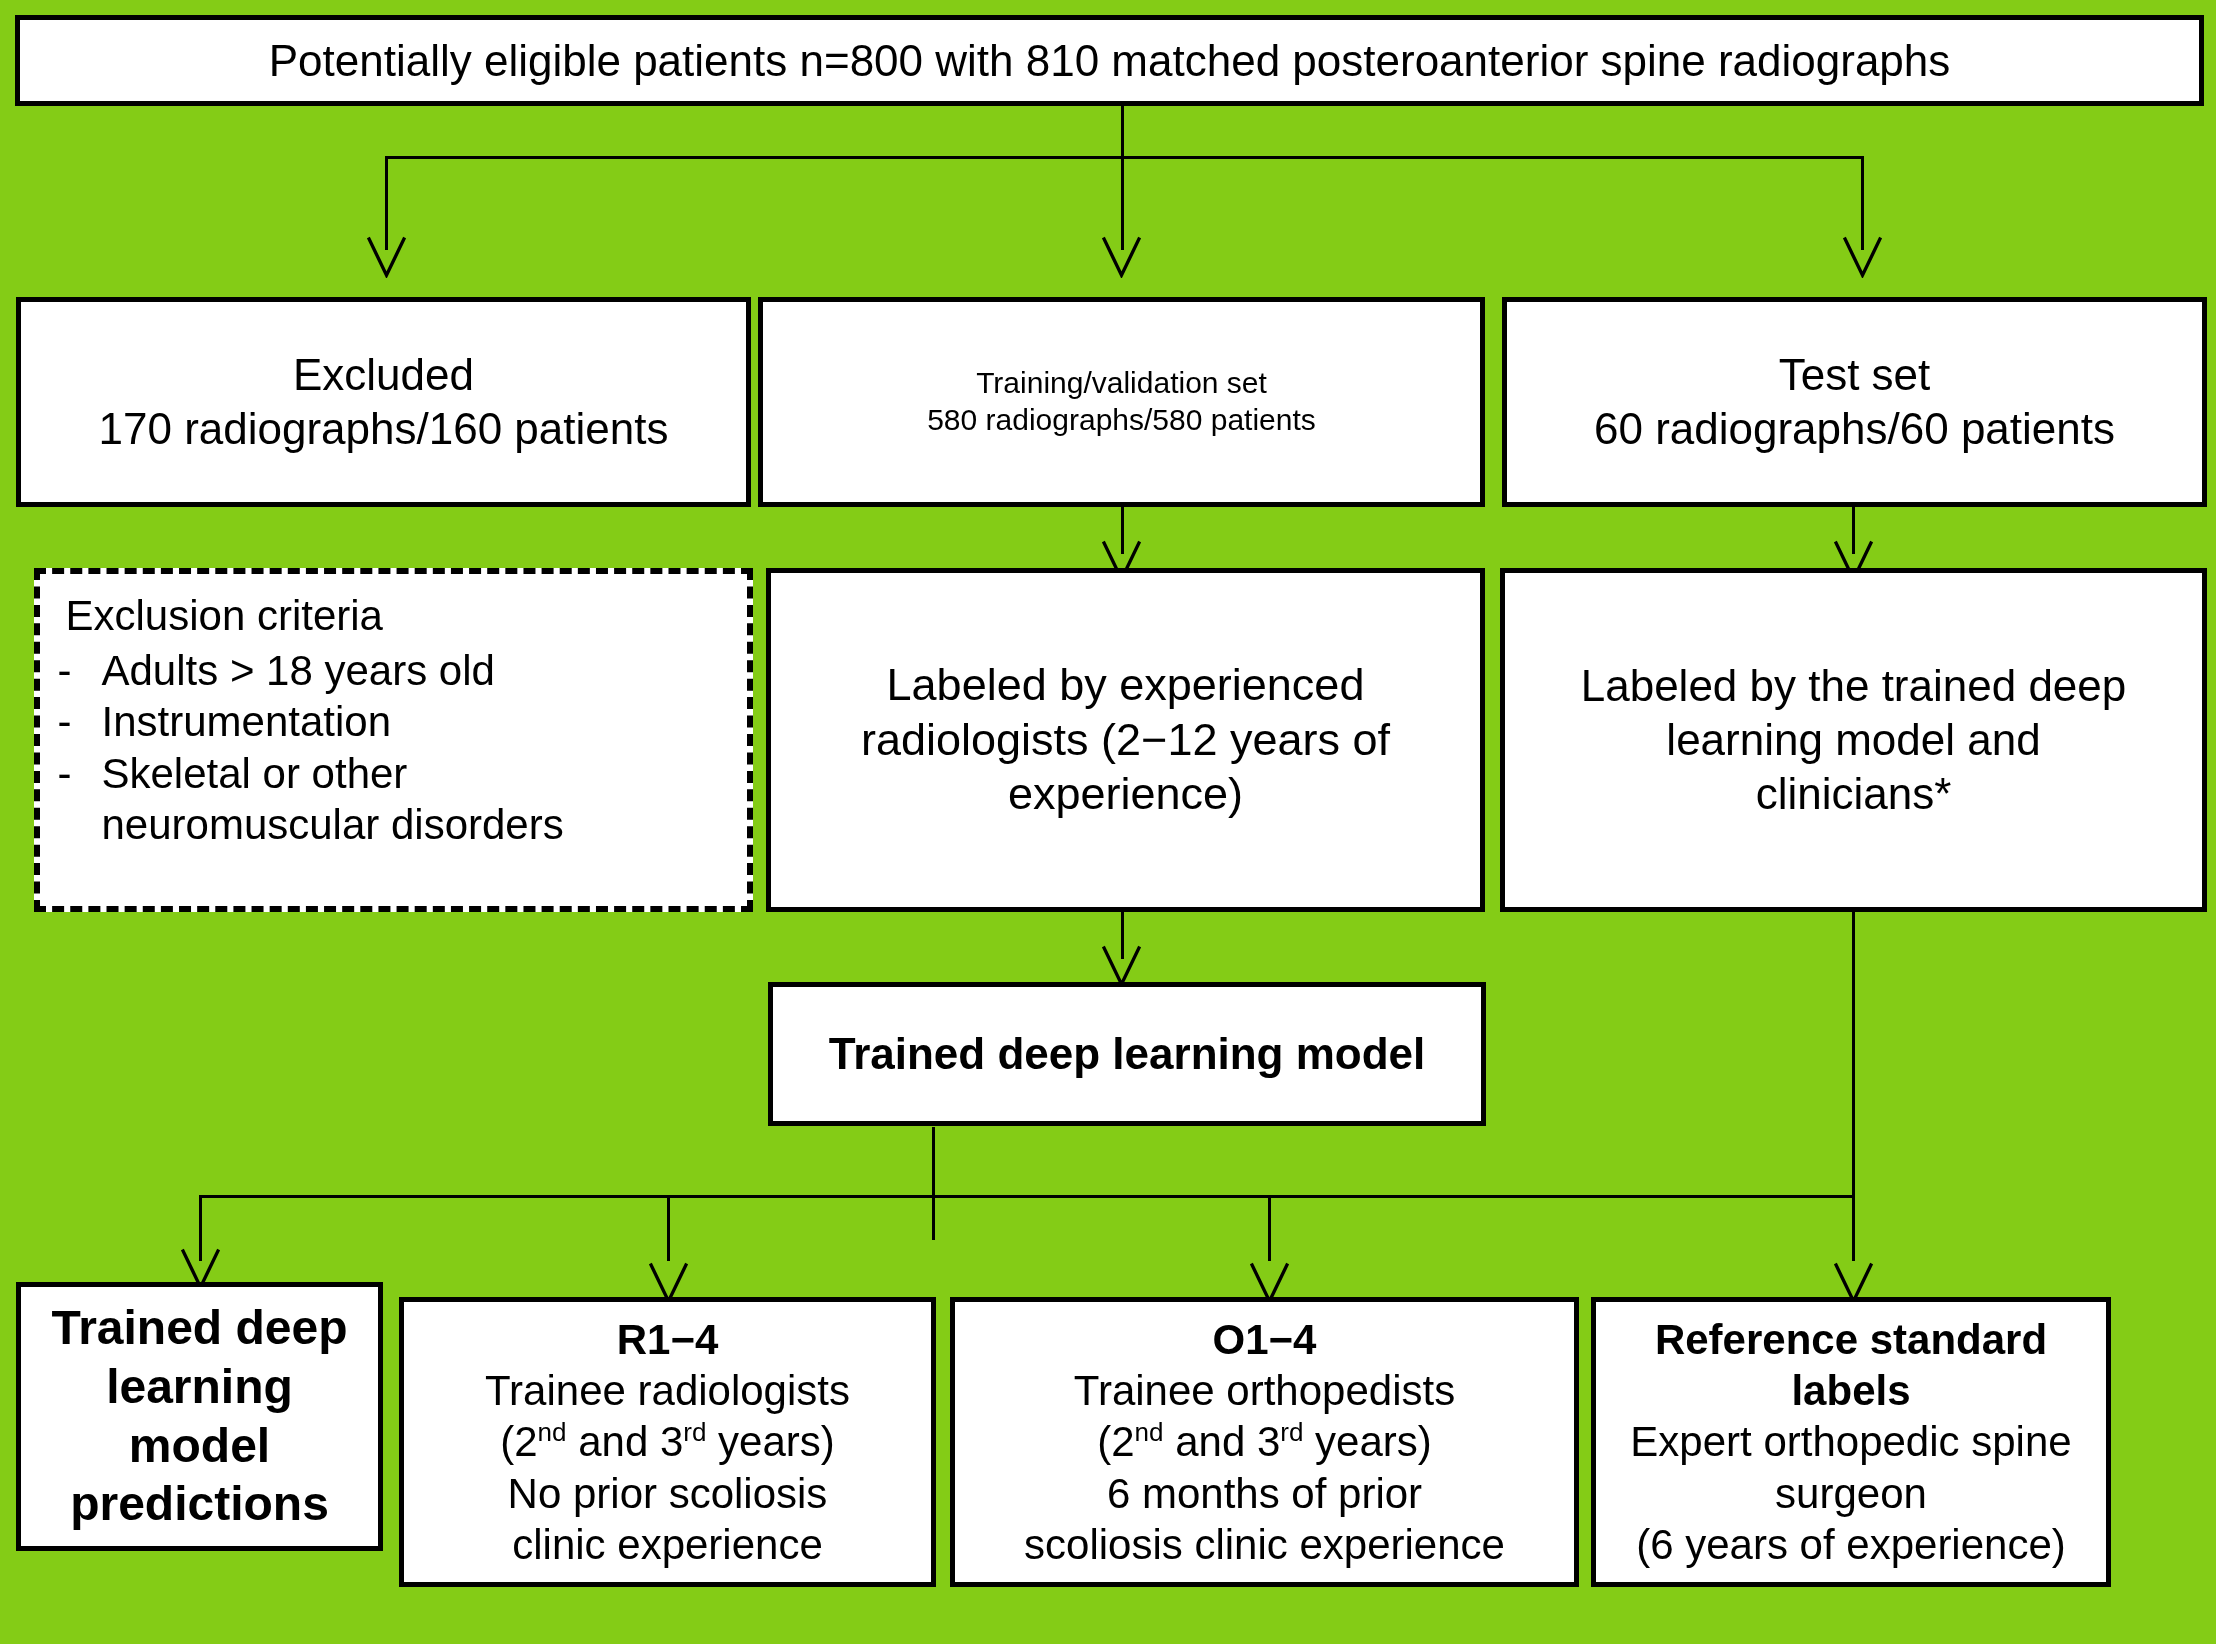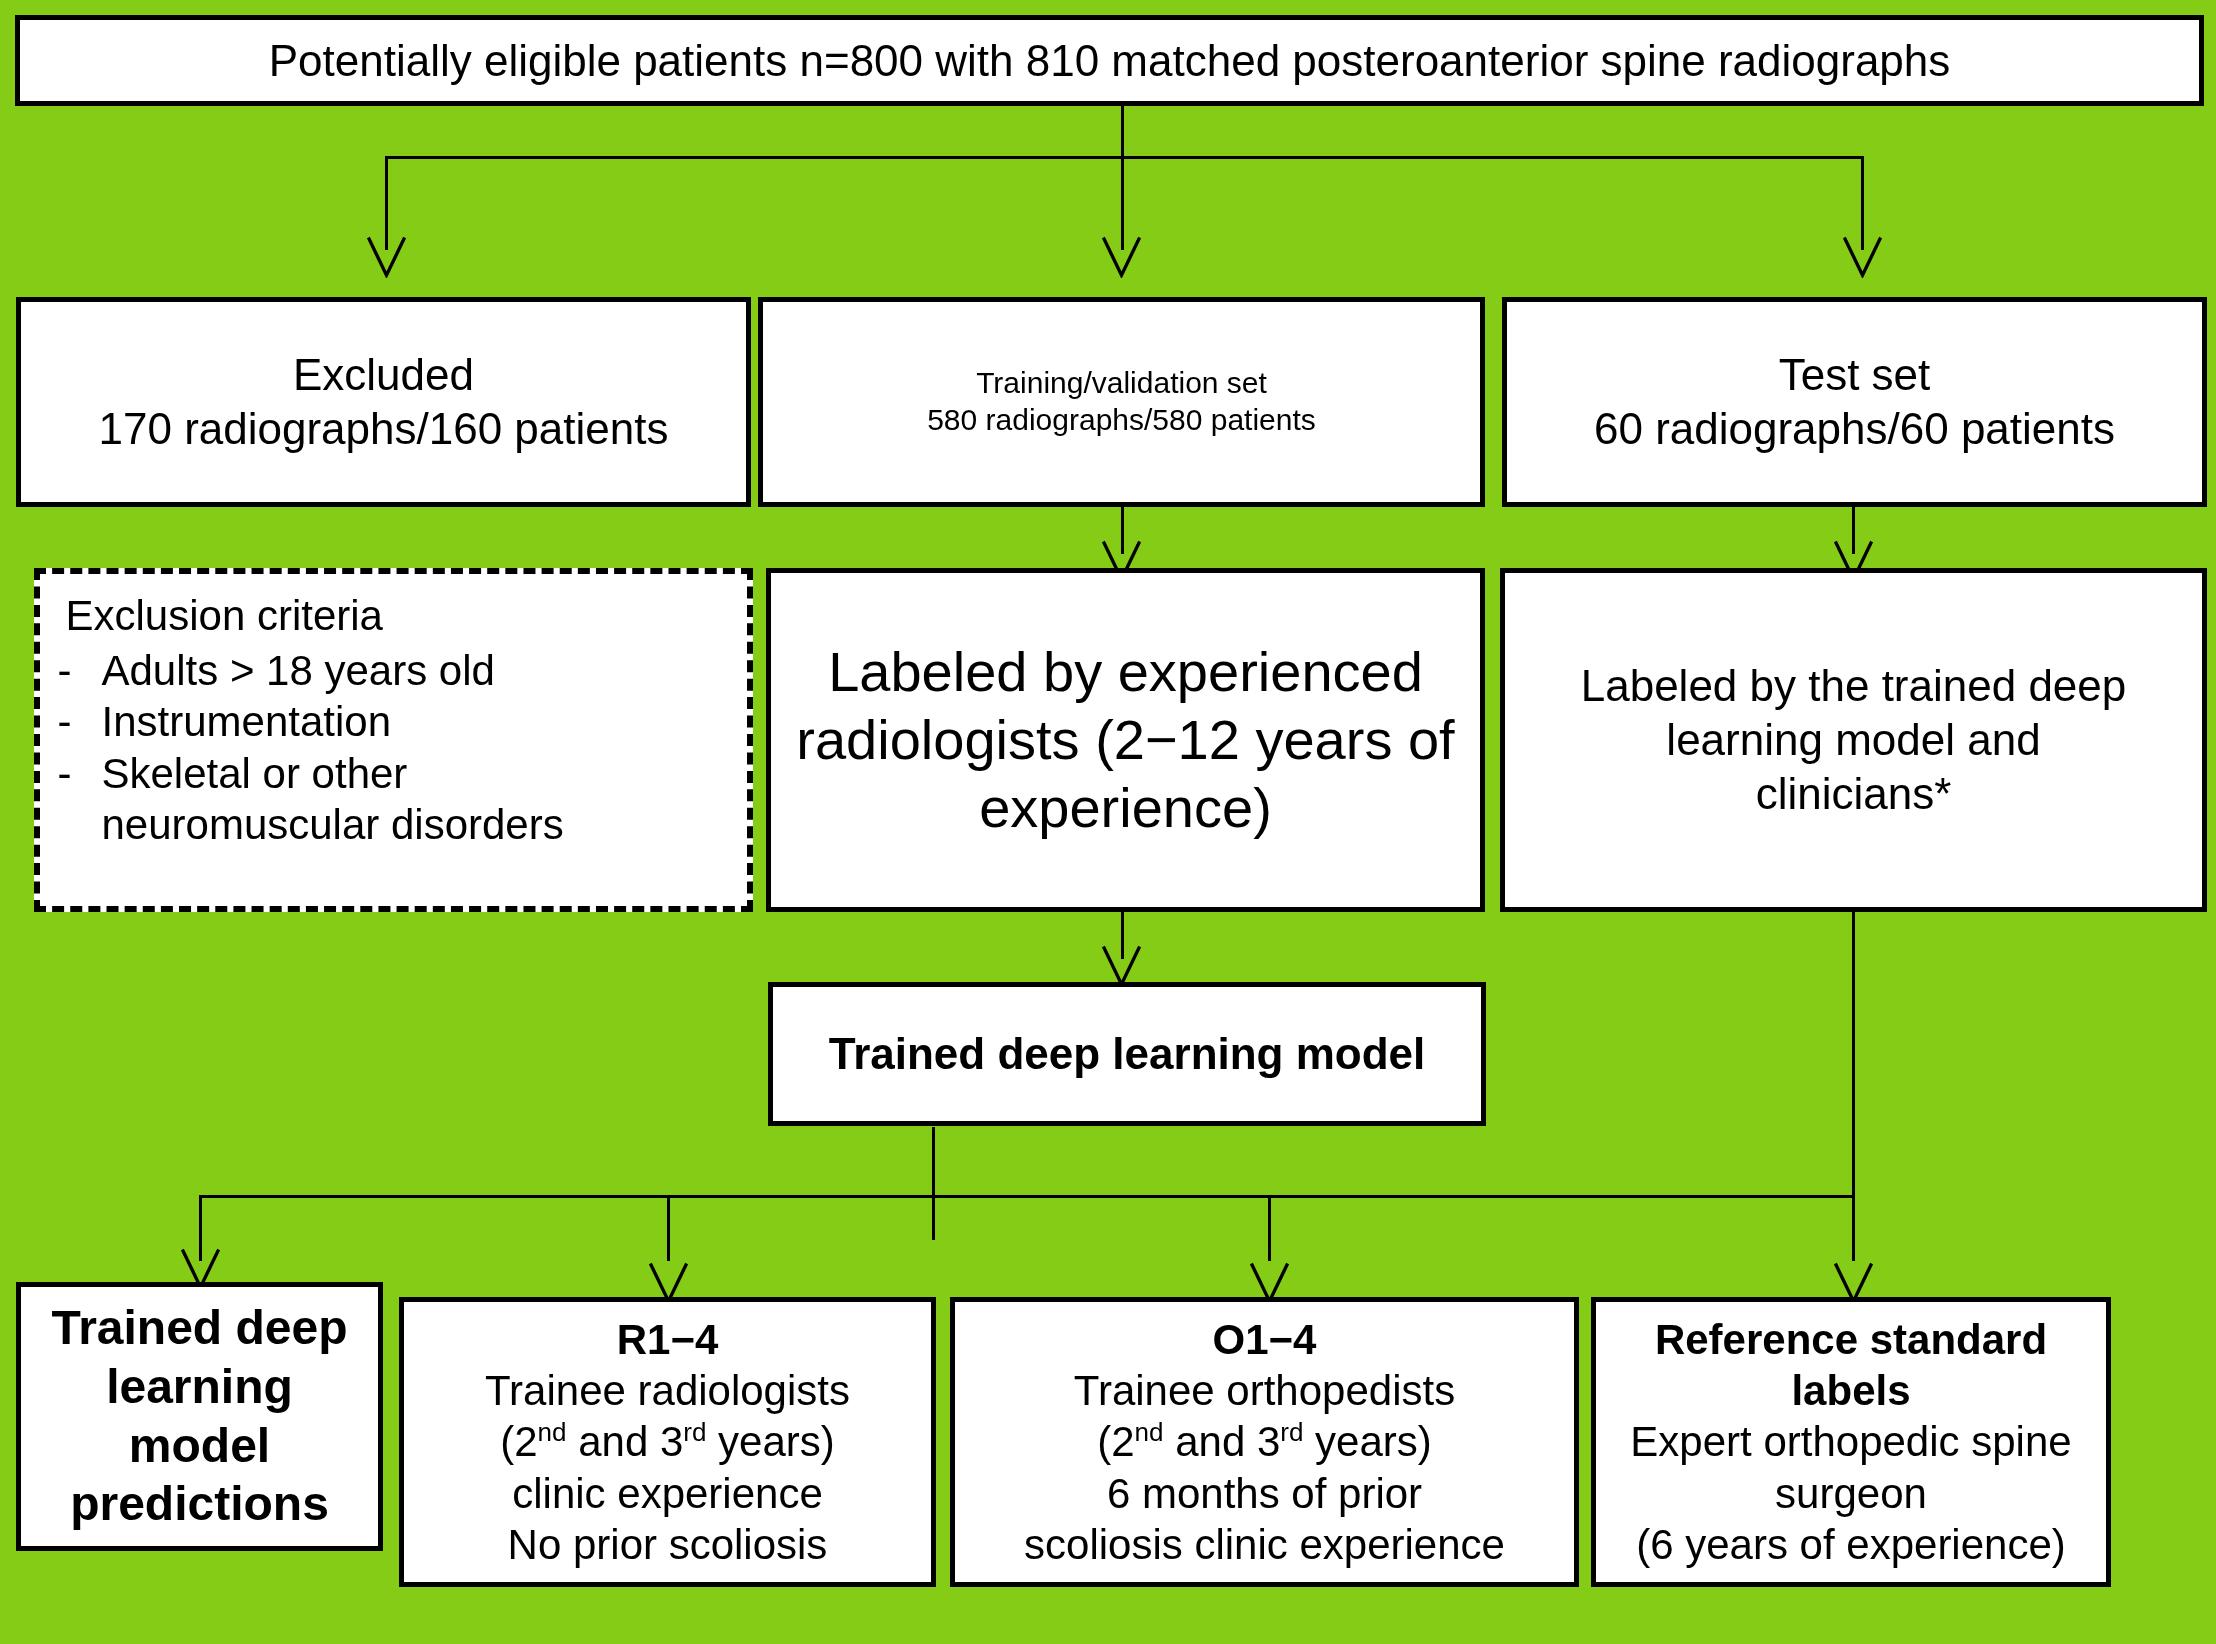--- a/index.html
+++ b/index.html
@@ -120,21 +120,21 @@
 
     <div class="crit-row">
       <div class="crit-dash">-</div>
       <div class="crit-text">
         <span>Skeletal or other</span><br>
         <span>neuromuscular disorders</span>
       </div>
     </div>
   </div>
 
-  <div class="box" style="left:766px; top:568px; width:719px; height:344px; font-size:56px;">
+  <div class="box" style="left:766px; top:568px; width:719px; height:344px; font-size:45px;">
     <span class="ln">Labeled by experienced</span>
     <span class="ln">radiologists (2−12 years of</span>
     <span class="ln">experience)</span>
   </div>
 
   <div class="box" style="left:1500px; top:568px; width:707px; height:344px; font-size:44px;">
     <span class="ln">Labeled by the trained deep</span>
     <span class="ln">learning model and</span>
     <span class="ln">clinicians*</span>
   </div>
@@ -186,22 +186,22 @@
     <span class="ln bold">Trained deep</span>
     <span class="ln bold">learning</span>
     <span class="ln bold">model</span>
     <span class="ln bold">predictions</span>
   </div>
 
   <div class="box" style="left:399px; top:1297px; width:537px; height:290px; font-size:42px;">
     <span class="ln bold">R1−4</span>
     <span class="ln">Trainee radiologists</span>
     <span class="ln"><span>(2</span><sup>nd</sup><span> and 3</span><sup>rd</sup><span> years)</span></span>
+    <span class="ln">No prior scoliosis</span>
     <span class="ln">clinic experience</span>
-    <span class="ln">No prior scoliosis</span>
   </div>
 
   <div class="box" style="left:950px; top:1297px; width:629px; height:290px; font-size:42px;">
     <span class="ln bold">O1−4</span>
     <span class="ln">Trainee orthopedists</span>
     <span class="ln"><span>(2</span><sup>nd</sup><span> and 3</span><sup>rd</sup><span> years)</span></span>
     <span class="ln">6 months of prior</span>
     <span class="ln">scoliosis clinic experience</span>
   </div>
 

